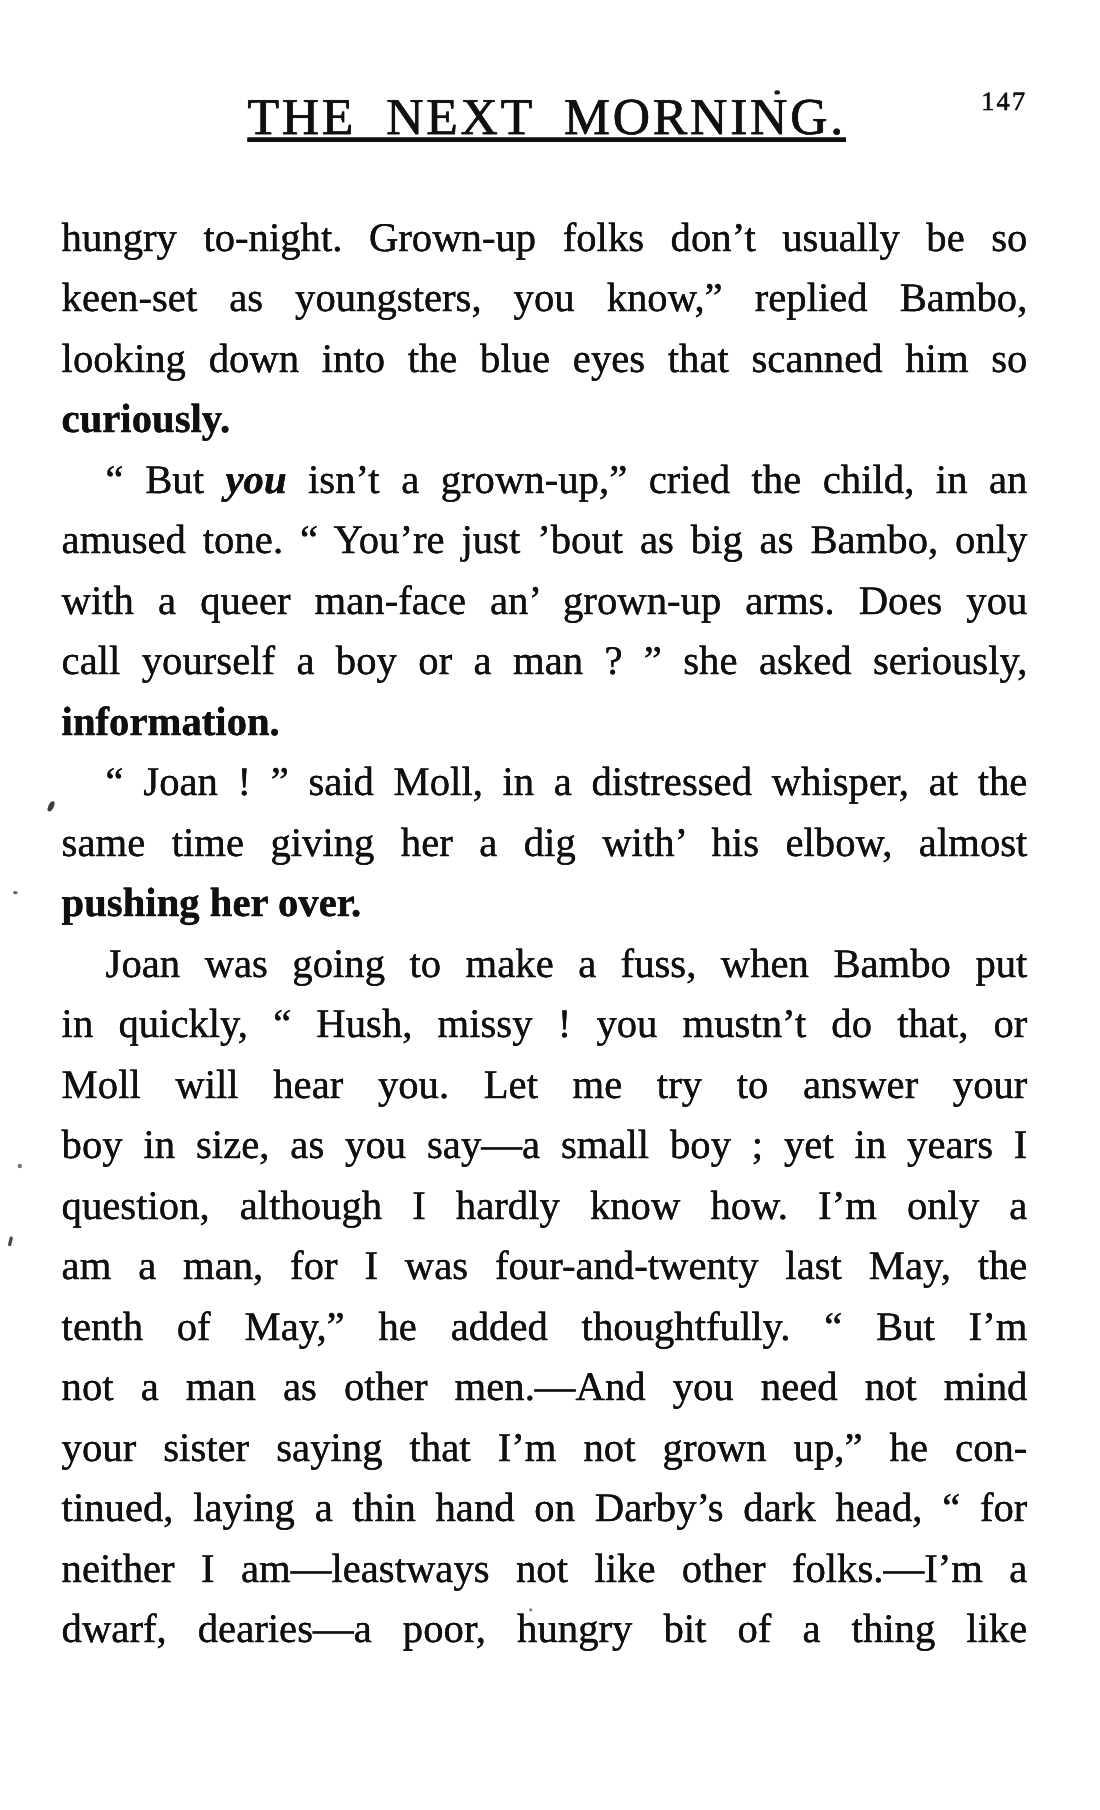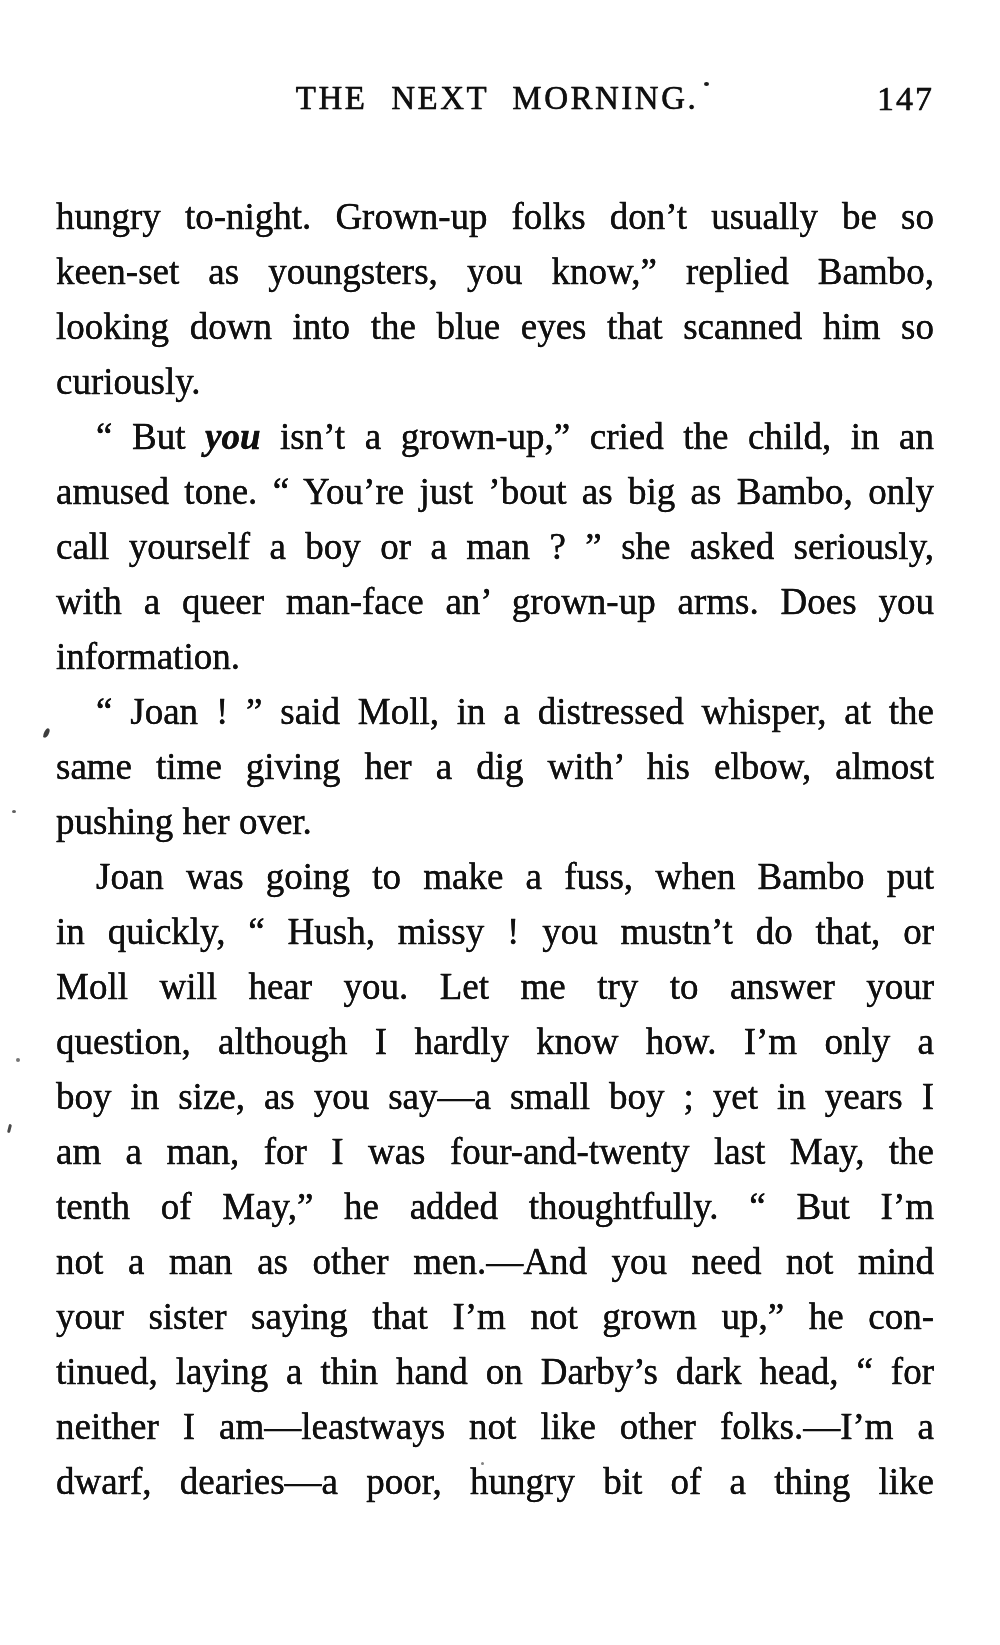--- a/index.html
+++ b/index.html
@@ -14,51 +14,52 @@
   .page { position: absolute; inset: 0; }
 
   
   .page-header {
     position: absolute;
     left: 56px; top: 80px; width: 878px; height: 42px;
   }
   .header-title {
     position: absolute; left: 4px; right: 0; top: 0;
     text-align: center;
-    font-size: 33px;
+    font-size: 47px;
     letter-spacing: 2.5px;
     word-spacing: 13px;
     text-shadow: 0 0 0.7px currentColor;
     -webkit-text-stroke: 0.35px currentColor;
     white-space: nowrap;
+    text-decoration: underline;
   }
   .page-number {
     position: absolute; right: 0; top: 0;
-    font-size: 34px;
+    font-size: 24px;
     letter-spacing: 2px;
     text-shadow: 0 0 0.7px currentColor;
     -webkit-text-stroke: 0.35px currentColor;
   }
 
   
   .body-text {
     position: absolute;
     left: 56px; top: 145px; width: 878px;
     font-size: 37px;
     line-height: 55px;
     text-shadow: 0 0 0.6px currentColor;
     margin-top: 44px;
     -webkit-text-stroke: 0.3px currentColor;
   }
   .line {
     height: 55px;
     text-align: justify;
     text-align-last: justify;
   }
-  .line.noj { text-align-last: left; }
+  .line.noj { text-align-last: left; font-weight: bold; }
   .line.indent { text-indent: 40px; }
   .ital { font-style: italic; font-weight: bold; }
 
   
   .speck { position: absolute; background: #1b1b1b; }
   .speck.a1 { left: 704px; top: 82px;  width: 5px; height: 4px; border-radius: 50%; }
   .speck.a2 { left: 44px;  top: 728px; width: 5px; height: 10px; border-radius: 60% 40% 60% 30%; transform: rotate(18deg); opacity: .85; }
   .speck.a3 { left: 12px;  top: 810px; width: 4px; height: 3px; border-radius: 50%; opacity: .7; }
   .speck.a4 { left: 16px;  top: 1058px; width: 4px; height: 4px; border-radius: 50%; opacity: .6; }
   .speck.a5 { left: 8px;   top: 1124px; width: 3px; height: 9px; border-radius: 2px; transform: rotate(14deg); opacity: .8; }
@@ -74,31 +75,31 @@
     <div class="page-number">147</div>
   </div>
 
   <div class="body-text">
       <div class="line"><span>hungry to-night.  Grown-up folks don’t usually be so</span></div>
       <div class="line"><span>keen-set as youngsters, you know,” replied Bambo,</span></div>
       <div class="line"><span>looking down into the blue eyes that scanned him so</span></div>
       <div class="line noj"><span>curiously.</span></div>
       <div class="line indent"><span>“ But </span><span class="ital">you</span><span> isn’t a grown-up,” cried the child, in an</span></div>
       <div class="line"><span>amused tone.  “ You’re just ’bout as big as Bambo, only</span></div>
+      <div class="line"><span>with a queer man-face an’ grown-up arms.  Does you</span></div>
       <div class="line"><span>call yourself a boy or a man ? ” she asked seriously,</span></div>
-      <div class="line"><span>with a queer man-face an’ grown-up arms.  Does you</span></div>
       <div class="line noj"><span>information.</span></div>
       <div class="line indent"><span>“ Joan ! ” said Moll, in a distressed whisper, at the</span></div>
       <div class="line"><span>same time giving her a dig with’ his elbow, almost</span></div>
       <div class="line noj"><span>pushing her over.</span></div>
       <div class="line indent"><span>Joan was going to make a fuss, when Bambo put</span></div>
       <div class="line"><span>in quickly, “ Hush, missy ! you mustn’t do that, or</span></div>
       <div class="line"><span>Moll will hear you.  Let me try to answer your</span></div>
+      <div class="line"><span>boy in size, as you say—a small boy ; yet in years I</span></div>
       <div class="line"><span>question, although I hardly know how.  I’m only a</span></div>
-      <div class="line"><span>boy in size, as you say—a small boy ; yet in years I</span></div>
       <div class="line"><span>am a man, for I was four-and-twenty last May, the</span></div>
       <div class="line"><span>tenth of May,” he added thoughtfully.  “ But I’m</span></div>
       <div class="line"><span>not a man as other men.—And you need not mind</span></div>
       <div class="line"><span>your sister saying that I’m not grown up,” he con-</span></div>
       <div class="line"><span>tinued, laying a thin hand on Darby’s dark head, “ for</span></div>
       <div class="line"><span>neither I am—leastways not like other folks.—I’m a</span></div>
       <div class="line"><span>dwarf, dearies—a poor, hungry bit of a thing like</span></div>
     </div>
 
   <div class="speck a1"></div>

